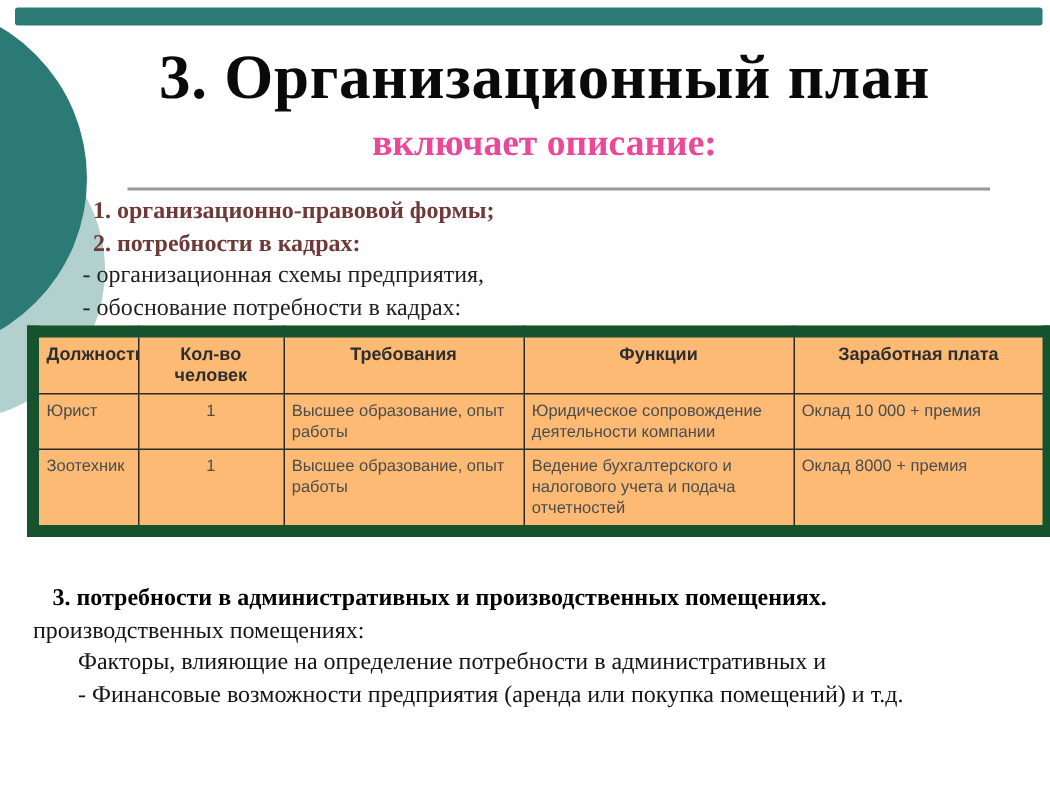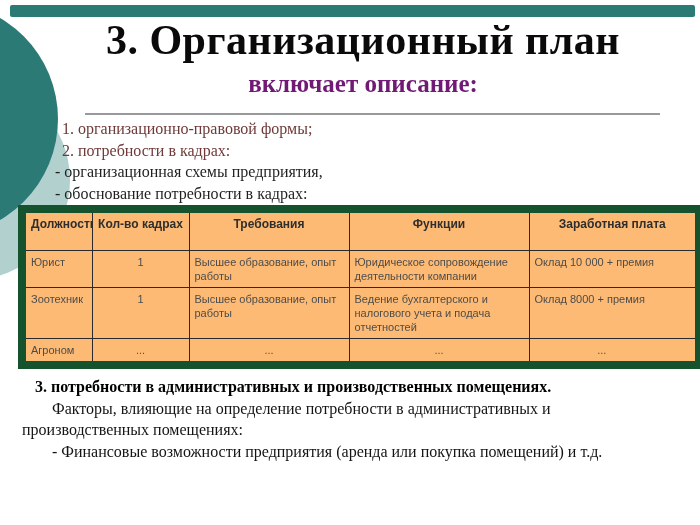--- a/index.html
+++ b/index.html
@@ -17,40 +17,40 @@
   }
   .circle{position:absolute;border-radius:50%;}
   .circle-light{
     left:-130px;top:80px;width:200px;height:200px;
     background:var(--teal-light,#b2d0cd);z-index:1;
   }
   .circle-dark{
     left:-176px;top:2px;width:234px;height:234px;
     background:var(--teal-dark,#2b7a76);z-index:2;
   }
-  .content{position:absolute;left:0;top:0;width:700px;height:503px;z-index:4;}
+  .content{position:absolute;left:0;top:12px;width:700px;height:503px;z-index:4;}
 
   .title{
     position:absolute;left:34px;right:8px;top:16px;
     text-align:center;font-size:42px;font-weight:bold;color:#0a0a0a;
     letter-spacing:.5px;white-space:nowrap;
   }
   .subtitle{
     position:absolute;left:34px;right:8px;top:70px;
-    text-align:center;font-size:25px;font-weight:bold;color:#701a75;
+    text-align:center;font-size:25px;font-weight:bold;color:#ec4899;
   }
   .divider{
     position:absolute;left:85px;top:113px;width:575px;height:2px;
     background:var(--divider,#999999);
   }
 
   .intro-list{position:absolute;left:55px;top:118px;right:10px;
     font-size:16px;line-height:21.5px;color:#1f1f1f;}
   .intro-list .item{white-space:nowrap;}
-  .intro-list .accent{font-weight:normal;color:var(--list-accent,#6f3938);padding-left:7px;}
+  .intro-list .accent{font-weight:bold;color:var(--list-accent,#6f3938);padding-left:7px;}
 
   table.staff{
     position:absolute;left:18px;top:205px;
     border-collapse:collapse;background:#fdba74;
     font-family:"Liberation Sans","DejaVu Sans",sans-serif;
     table-layout:fixed;width:677px;
     border:8px solid #14532d;
     padding-left:24px;
   }
   table.staff th,table.staff td{
@@ -100,52 +100,45 @@
       <colgroup>
         <col style="width:70px">
           <col style="width:97px">
           <col style="width:160px">
           <col style="width:180px">
           <col style="width:170px">
       </colgroup>
       <thead>
         <tr>
           <th>Должность</th>
-          <th>Кол-во кадрах</th>
+          <th>Кол-во человек</th>
           <th>Требования</th>
           <th>Функции</th>
           <th>Заработная плата</th>
         </tr>
       </thead>
       <tbody>
         <tr>
           <td>Юрист</td>
           <td>1</td>
           <td>Высшее образование, опыт работы</td>
           <td>Юридическое сопровождение деятельности компании</td>
           <td>Оклад 10 000 + премия</td>
         </tr>
         <tr>
           <td>Зоотехник</td>
           <td>1</td>
           <td>Высшее образование, опыт работы</td>
           <td>Ведение бухгалтерского и налогового учета и подача отчетностей</td>
           <td>Оклад 8000 + премия</td>
         </tr>
-        <tr class="dots-row">
-          <td>Агроном</td>
-          <td>...</td>
-          <td>...</td>
-          <td>...</td>
-          <td>...</td>
-        </tr>
       </tbody>
     </table>
 
     <div class="outro-list">
       <div class="item ind-sm bold">3. потребности в административных и производственных помещениях.</div>
+      <div class="item">производственных помещениях:</div>
       <div class="item ind">Факторы, влияющие на определение потребности в административных и</div>
-      <div class="item">производственных помещениях:</div>
       <div class="item ind">- Финансовые возможности предприятия (аренда или покупка помещений) и т.д.</div>
     </div>
 
   </div>
 </div>
 
 </body></html>

